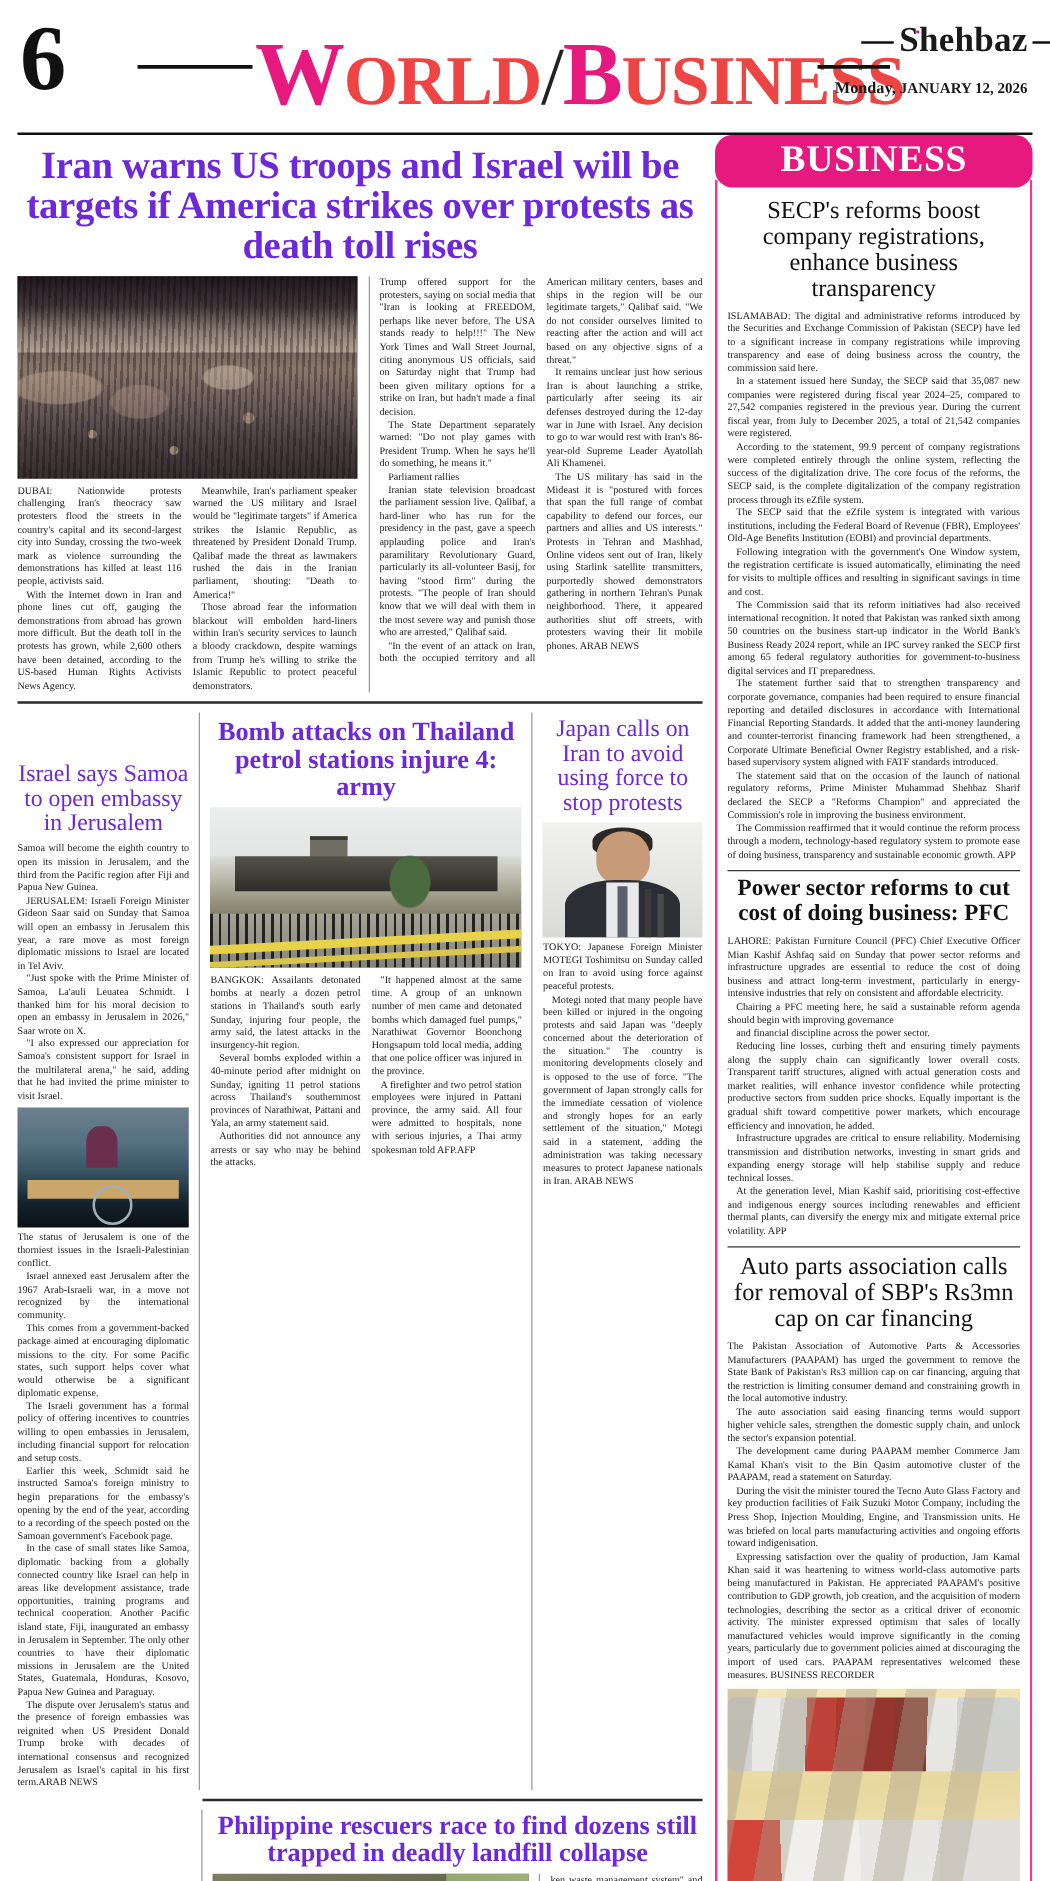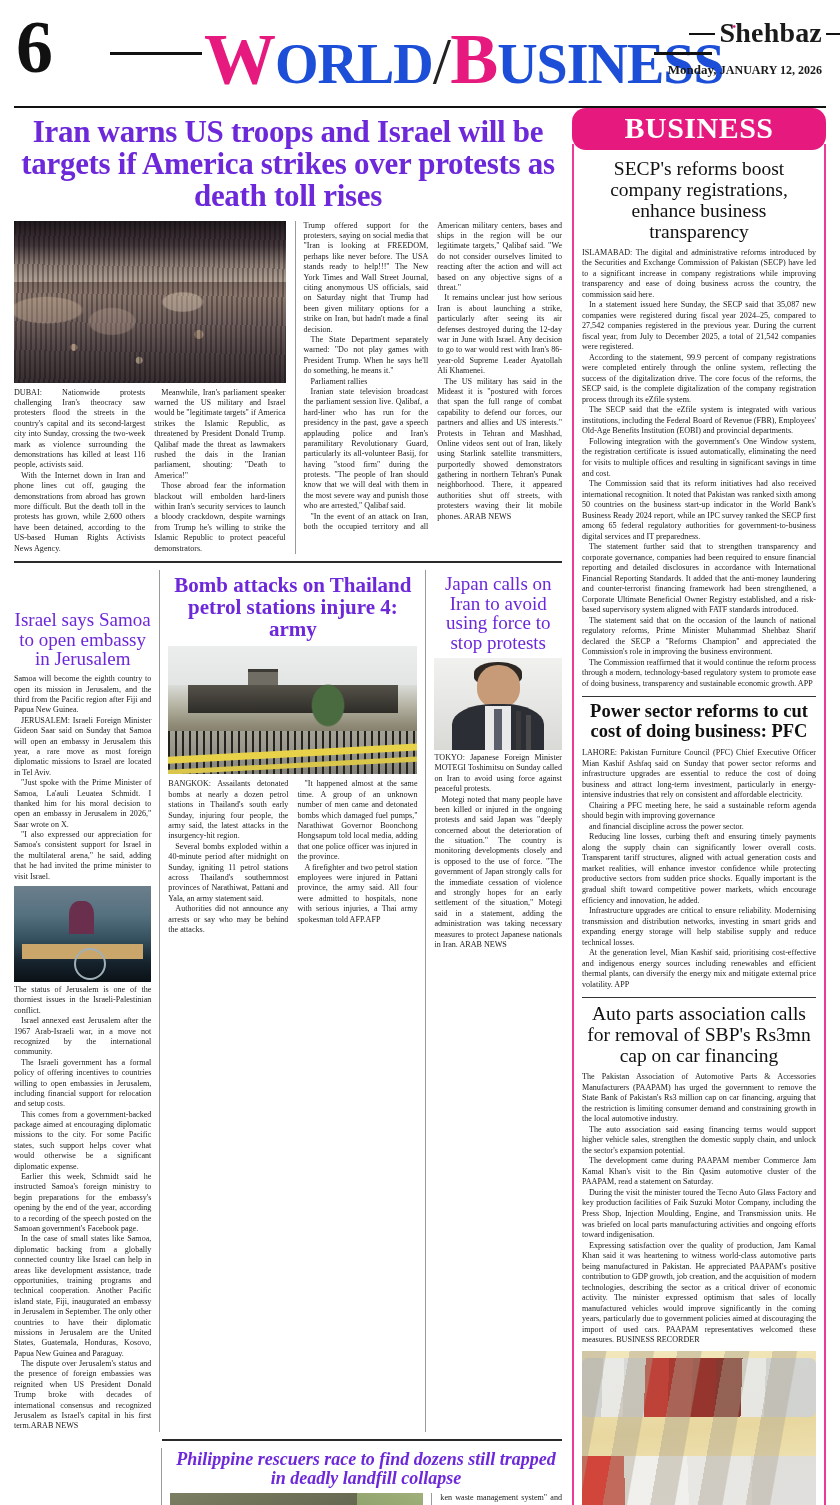--- a/index.html
+++ b/index.html
@@ -18,21 +18,21 @@
     font-size:74px; line-height:70px; font-weight:700;
     font-family:"Liberation Serif",serif; color:#111;
   }
   .section-title{
     position:absolute; left:190px; top:16px;
     font-size:56px; line-height:58px; font-weight:700; letter-spacing:-1px;
     font-variant:small-caps; white-space:nowrap;
   }
   .section-title .drop{ font-size:72px; color:#e6197f; }
   .section-title .slash{ color:#222; font-size:66px; font-weight:400;}
-  .section-title .blk{ color:#1d4ed8; }
+  .section-title .blk{ color:#ef4444; }
   .rule-left{
     position:absolute; left:96px; top:38px; width:92px; height:3px; background:#111;
   }
   .rule-right{
     position:absolute; left:640px; top:38px; width:58px; height:3px; background:#111;
   }
   .brand{
     position:absolute; right:4px; top:4px; text-align:right;
   }
   .brand .name{
@@ -276,22 +276,22 @@
             <p>"I also expressed our appreciation for Samoa's consistent support for Israel in the multilateral arena," he said, adding that he had invited the prime minister to visit Israel.</p>
           </div>
           <div class="photo ph-un" style="margin:4px 0 3px;">
             <div class="pers"></div>
             <div class="desk"></div>
             <div class="emblem"></div>
           </div>
           <div class="bodytext">
             <p>The status of Jerusalem is one of the thorniest issues in the Israeli-Palestinian conflict.</p>
             <p>Israel annexed east Jerusalem after the 1967 Arab-Israeli war, in a move not recognized by the international community.</p>
+            <p>This comes from a government-backed package aimed at encouraging diplomatic missions to the city. For some Pacific states, such support helps cover what would otherwise be a significant diplomatic expense.</p>
             <p>The Israeli government has a formal policy of offering incentives to countries willing to open embassies in Jerusalem, including financial support for relocation and setup costs.</p>
-            <p>This comes from a government-backed package aimed at encouraging diplomatic missions to the city. For some Pacific states, such support helps cover what would otherwise be a significant diplomatic expense.</p>
             <p>Earlier this week, Schmidt said he instructed Samoa's foreign ministry to begin preparations for the embassy's opening by the end of the year, according to a recording of the speech posted on the Samoan government's Facebook page.</p>
             <p>In the case of small states like Samoa, diplomatic backing from a globally connected country like Israel can help in areas like development assistance, trade opportunities, training programs and technical cooperation. Another Pacific island state, Fiji, inaugurated an embassy in Jerusalem in September. The only other countries to have their diplomatic missions in Jerusalem are the United States, Guatemala, Honduras, Kosovo, Papua New Guinea and Paraguay.</p>
             <p>The dispute over Jerusalem's status and the presence of foreign embassies was reignited when US President Donald Trump broke with decades of international consensus and recognized Jerusalem as Israel's capital in his first term.ARAB NEWS</p>
           </div>
         </div>
 
         <div style="width:254px; padding-left:8px;" class="vr">
           <div class="hl hl-med">Bomb attacks on Thailand petrol stations injure 4: army</div>
           <div class="photo ph-thai">
             <div class="sky"></div>
@@ -326,21 +326,21 @@
             <p>Motegi noted that many people have been killed or injured in the ongoing protests and said Japan was "deeply concerned about the deterioration of the situation." The country is monitoring developments closely and is opposed to the use of force. "The government of Japan strongly calls for the immediate cessation of violence and strongly hopes for an early settlement of the situation," Motegi said in a statement, adding the administration was taking necessary measures to protect Japanese nationals in Iran. ARAB NEWS</p>
           </div>
         </div>
       </div>
 
       <div class="hr-thick" style="margin-left:148px;"></div>
 
       <div style="display:flex; gap:8px;">
         <div style="width:140px;"></div>
         <div style="width:392px; padding-left:8px;" class="vr">
-          <div class="hl" style="font-size:18px; margin:2px 0 6px;font-style:italic;">Philippine rescuers race to find dozens still trapped in deadly landfill collapse</div>
+          <div class="hl" style="font-size:21px; margin:2px 0 6px;">Philippine rescuers race to find dozens still trapped in deadly landfill collapse</div>
           <div style="display:flex; gap:8px;">
             <div style="width:254px;">
               <div class="photo ph-landfill">
                 <div class="green"></div>
               </div>
 
             </div>
             <div style="width:130px;" class="vr">
               <div class="bodytext" style="padding-left:8px;">
                 <p>ken waste management system" and compared it to the Payatas tragedy in July 2000, when more than 200 residents died after a massive garbage dump collapsed at the Payatas dumpsite in Quezon City. "The residents of Barangay Binaliw have long complained and endured the stench, flies, untreated wastewater leachate, deep well water contamination and other health issues," said Joel Lee, MLC's executive director.</p>

